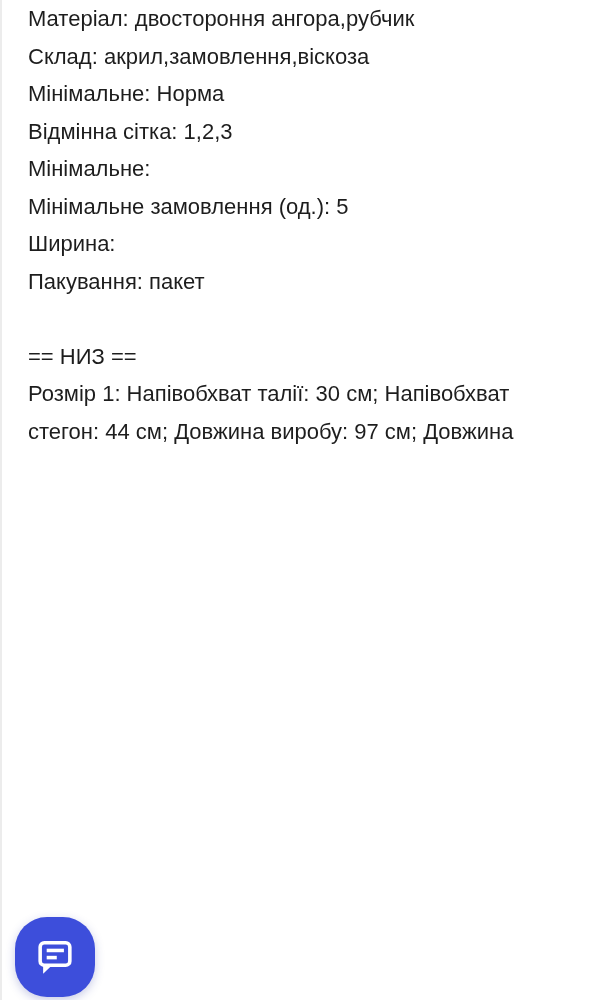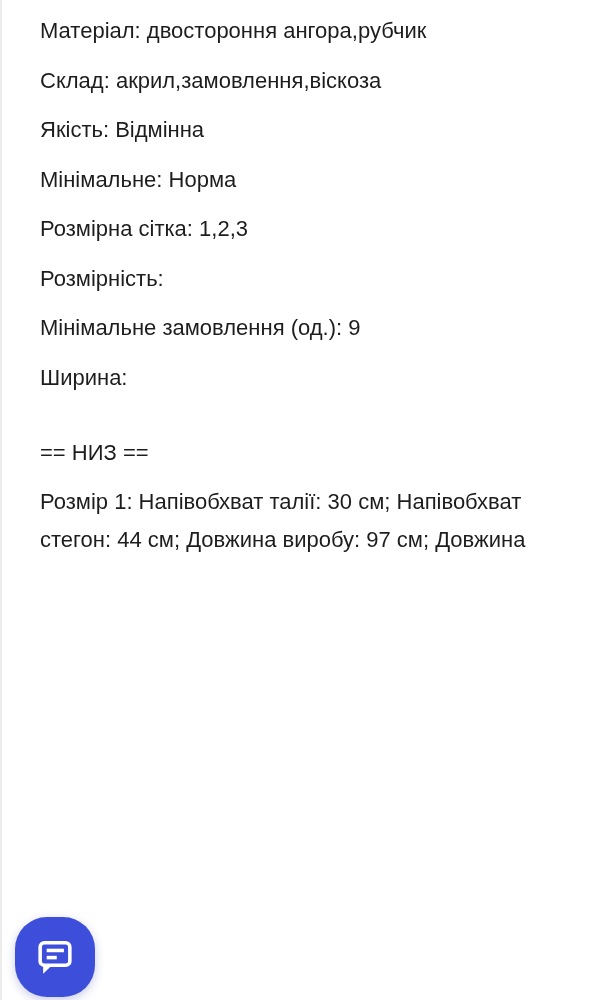--- a/index.html
+++ b/index.html
@@ -21,21 +21,21 @@
     position: absolute;
     left: 0; top: 0;
     width: 600px;
     padding: 0 32px 0 28px;
     box-sizing: border-box;
     color: #1d1d1d;
     font-size: 22px;
     line-height: 37.5px;
     letter-spacing: 0;
   }
-  .content p { margin: 12px; }
+  .content p { margin: 0; }
   .measure-block { margin-top: 37.5px; }
   .chat-fab {
     position: absolute;
     left: 15px;
     top: 917px;
     width: 80px;
     height: 80px;
     border: none;
     border-radius: 40%;
     background: #3d4edb;
@@ -50,26 +50,26 @@
 </style>
 </head>
 <body>
 
 <div class="left-edge"></div>
 
 <div class="content">
   <div>
     <p>Матеріал: двостороння ангора,рубчик</p>
     <p>Склад: акрил,замовлення,віскоза</p>
-    <p>Якість: Відмінна</p>
     <p>Мінімальне: Норма</p>
-    <p>Розмірна сітка: 1,2,3</p>
-    <p>Розмірність:</p>
-    <p>Мінімальне замовлення (од.): 9</p>
+    <p>Відмінна сітка: 1,2,3</p>
+    <p>Мінімальне:</p>
+    <p>Мінімальне замовлення (од.): 5</p>
     <p>Ширина:</p>
+    <p>Пакування: пакет</p>
   </div>
 
   <div class="measure-block">
     <p>== НИЗ ==</p>
     <p>Розмір 1: Напівобхват талії: 30 см; Напівобхват стегон: 44 см; Довжина виробу: 97 см; Довжина</p>
   </div>
 </div>
 
 <button class="chat-fab">
   <span>

